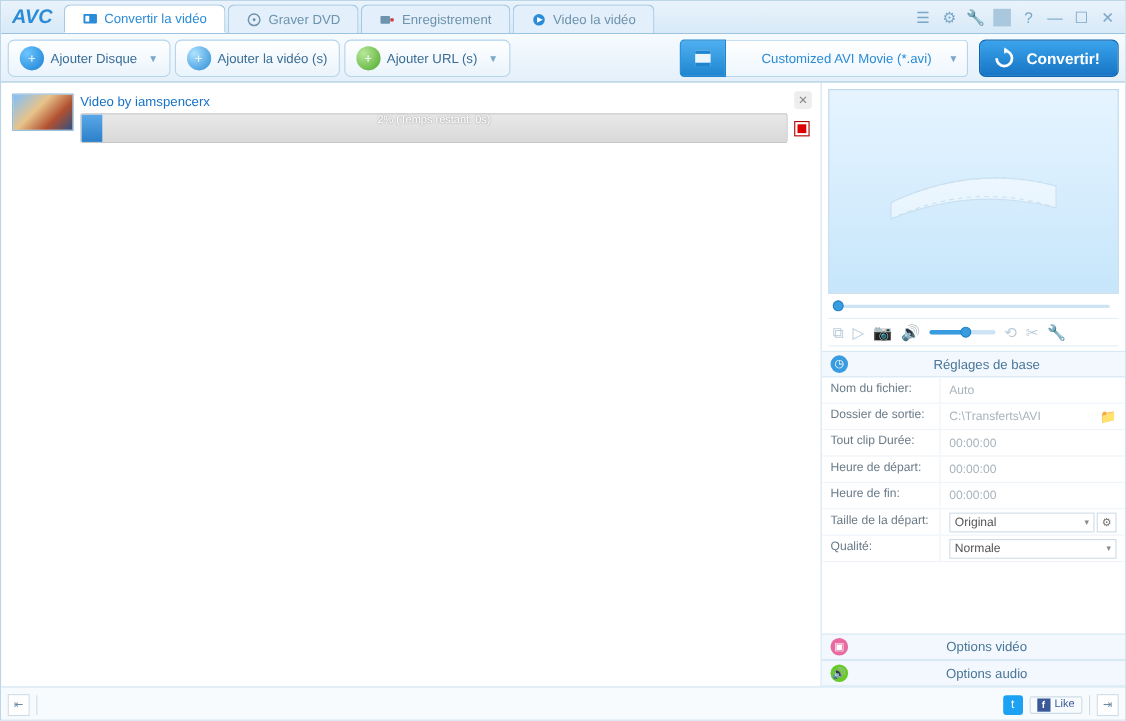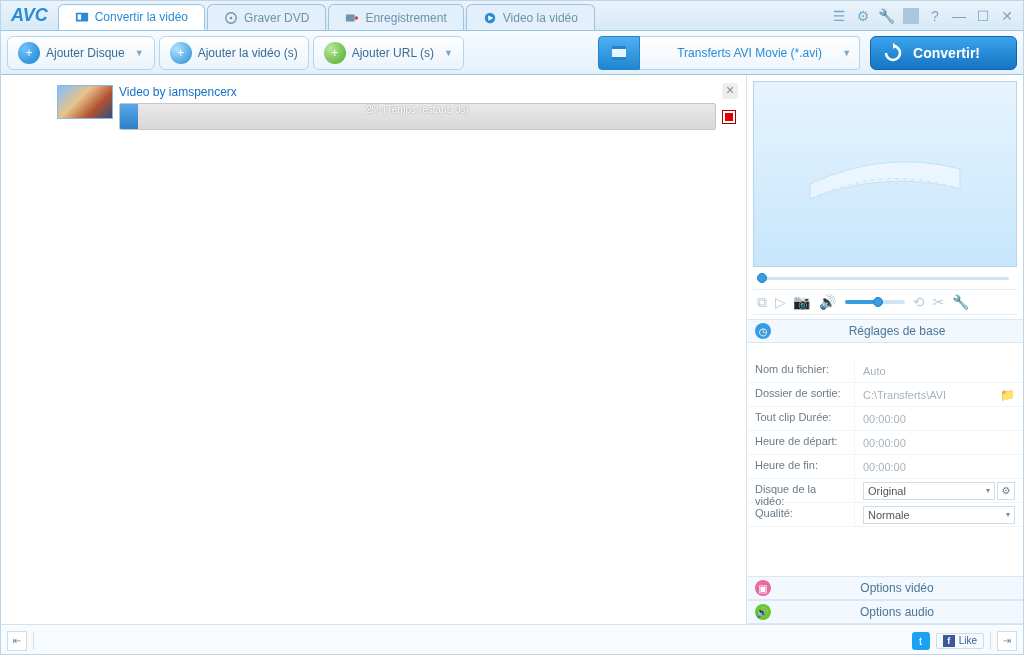--- a/index.html
+++ b/index.html
@@ -19,26 +19,26 @@
   
   .toolbar { height: 44px; background: linear-gradient(#f6fbff,#e4f0fa); border-bottom: 1px solid #9cc3e0; display: flex; align-items: center; padding: 4px 6px; gap: 4px; }
   .tool-btn { display: flex; align-items: center; gap: 6px; background: linear-gradient(#ffffff,#eaf4fc); border: 1px solid #b6d4ea; border-radius: 6px; padding: 4px 10px; height: 34px; font-size: 12px; color: #3a6c95; cursor: pointer; }
   .tool-btn .circle { width: 22px; height: 22px; border-radius: 50%; background: radial-gradient(circle at 30% 30%, #6dc5ff, #1a7fd1); display: flex; align-items: center; justify-content: center; color: #fff; font-size: 12px; }
   .tool-btn .chev { font-size: 9px; color: #7aa8c9; margin-left: 4px; }
   .toolbar-spacer { flex: 1; }
   .profile-sel { display: flex; align-items: center; }
   .profile-icon { width: 42px; height: 34px; background: linear-gradient(#4fb0f0,#1e86d0); border: 1px solid #1e86d0; border-radius: 4px 0 0 4px; display: flex; align-items: center; justify-content: center; color: #fff; }
   .profile-text { width: 220px; height: 34px; border: 1px solid #b6d4ea; border-left: none; border-radius: 0 4px 4px 0; display: flex; align-items: center; justify-content: center; background: linear-gradient(#fff,#eef6fd); color: #2a8bd6; font-size: 12px; position: relative; }
   .profile-text .chev { position: absolute; right: 8px; font-size: 9px; color: #7aa8c9; }
-  .convert-btn { height: 34px; background: linear-gradient(#3ba4ec,#1674c4); border: 1px solid #0d64b0; border-radius: 6px; display: flex; align-items: center; gap: 10px; padding: 0 36px 0 12px; color: #fff; font-weight: bold; font-size: 14px; margin-left: 6px; cursor: pointer; }
+  .convert-btn { height: 34px; background: linear-gradient(#3ba4ec,#1674c4); border: 1px solid #0d64b0; border-radius: 6px; display: flex; align-items: center; gap: 10px; padding: 0 16px 0 12px; color: #fff; font-weight: bold; font-size: 14px; margin-left: 6px; cursor: pointer; }
   .convert-btn .refresh { width: 20px; height: 20px; }
   
   
   .main { display: flex; height: calc(655px - 30px - 44px - 32px); }
-  .left { flex: 1; border-right: 1px solid #cfe3f1; padding: 6px; overflow: hidden; margin-left: 46px; }
+  .left { flex: 1; border-right: 1px solid #cfe3f1; padding: 6px; overflow: hidden; }
   .right { width: 276px; display: flex; flex-direction: column; }
   
   
   .video-item { display: flex; gap: 6px; padding: 4px; position: relative; }
   .thumb { width: 56px; height: 34px; background: linear-gradient(135deg,#7ec0ff 0%,#e8c38a 40%,#b05030 70%,#305080 100%); border: 1px solid #8fb8d6; }
   .video-info { flex: 1; }
   .video-title { color: #1572c9; font-size: 12px; margin-bottom: 4px; }
   .progress-wrap { display: flex; align-items: center; gap: 6px; }
   .progress { flex: 1; height: 27px; background: linear-gradient(#e9e9e9,#d8d8d8); border: 1px solid #c5c5c5; border-radius: 2px; position: relative; overflow: hidden; }
   .progress-fill { position: absolute; left: 0; top: 0; bottom: 0; width: 3%; background: linear-gradient(#5aa8e8,#2c7fc9); }
@@ -56,21 +56,21 @@
   .player-ctrl { height: 26px; margin: 2px 6px 4px 6px; display: flex; align-items: center; gap: 8px; color: #b9ccd9; font-size: 14px; border-top:1px solid #e3eef6; border-bottom:1px solid #e3eef6; padding: 0 4px; }
   .player-ctrl span { cursor: pointer; }
   .vol-slider { flex: 0 0 60px; height: 4px; background: #cde4f4; position: relative; border-radius:2px; }
   .vol-fill { position:absolute; left:0; top:0; bottom:0; width:50%; background:#3a9ce0; border-radius:2px; }
   .vol-thumb { position:absolute; left:48%; top:-3px; width:10px; height:10px; background:#3a9ce0; border:1px solid #1e7fc4; border-radius:50%; }
   
   
   .panel-hdr { height: 24px; background: #f2f8fd; border-top:1px solid #d8e8f4; border-bottom:1px solid #d8e8f4; display: flex; align-items: center; padding: 0 8px; font-size: 12px; color: #4a7698; cursor:pointer; }
   .panel-hdr .hdr-icon { width: 16px; height: 16px; border-radius: 50%; margin-right: 8px; display:flex; align-items:center; justify-content:center; color:#fff; font-size:10px; }
   .panel-hdr .hdr-text { flex: 1; text-align: center; }
-  .panel-body { font-size: 11px; color: #6a7b88; margin-top: 16px; }
+  .panel-body { font-size: 11px; color: #6a7b88; }
   .setting-row { display: flex; height: 24px; border-bottom: 1px solid #eef4f9; }
   .setting-label { width: 108px; padding: 4px 8px; border-right: 1px solid #eef4f9; }
   .setting-value { flex: 1; padding: 4px 8px; color: #a7b3bc; display: flex; align-items: center; }
   .setting-value.input { color: #555; }
   .setting-value select, .setting-value .sel { flex:1; border:1px solid #cfdde8; background:#fff; font-size:11px; height:18px; padding:0 4px; color:#555; display:flex; align-items:center; justify-content:space-between; }
   .gear-btn { width:18px; height:18px; border:1px solid #cfdde8; margin-left:2px; display:flex; align-items:center; justify-content:center; font-size:10px; color:#777; cursor:pointer; }
   .folder-icon { margin-left:auto; color:#c9a574; font-size:12px; cursor:pointer; }
   .panel-spacer { flex:1; }
   
   
@@ -155,21 +155,21 @@
   <div class="toolbar-spacer"></div>
   <div class="profile-sel">
     <div class="profile-icon">
       <svg width="20" height="20" viewBox="0 0 20 20">
           <rect x="3" y="3" width="14" height="14" fill="#fff" opacity="0.9"></rect>
           <rect x="3" y="3" width="14" height="3" fill="#1e86d0"></rect>
           <rect x="3" y="14" width="14" height="3" fill="#1e86d0"></rect>
         </svg>
     </div>
     <div class="profile-text">
-      <span>Transferts AVI Movie (*.avi)</span>
+      <span>Customized AVI Movie (*.avi)</span>
       <span class="chev">▼</span>
     </div>
   </div>
   <div class="convert-btn">
     <svg class="refresh" viewBox="0 0 20 20">
         <path d="M10 3 A7 7 0 1 1 3 10" fill="none" stroke="#fff" stroke-width="2.5"></path>
         <polygon points="10,0 10,6 14,3" fill="#fff"></polygon>
       </svg>
     <span>Convertir!</span>
   </div>
@@ -241,21 +241,21 @@
       </div>
       <div class="setting-row">
         <div class="setting-label">Heure de départ:</div>
         <div class="setting-value">00:00:00</div>
       </div>
       <div class="setting-row">
         <div class="setting-label">Heure de fin:</div>
         <div class="setting-value">00:00:00</div>
       </div>
       <div class="setting-row">
-        <div class="setting-label">Disque de la vidéo:</div>
+        <div class="setting-label">Taille de la départ:</div>
         <div class="setting-value input">
           <div class="sel">
               <span>Original</span>
               <span style="font-size:8px;color:#888">▾</span>
             </div>
           <div class="gear-btn">⚙</div>
         </div>
       </div>
       <div class="setting-row">
         <div class="setting-label">Qualité:</div>

